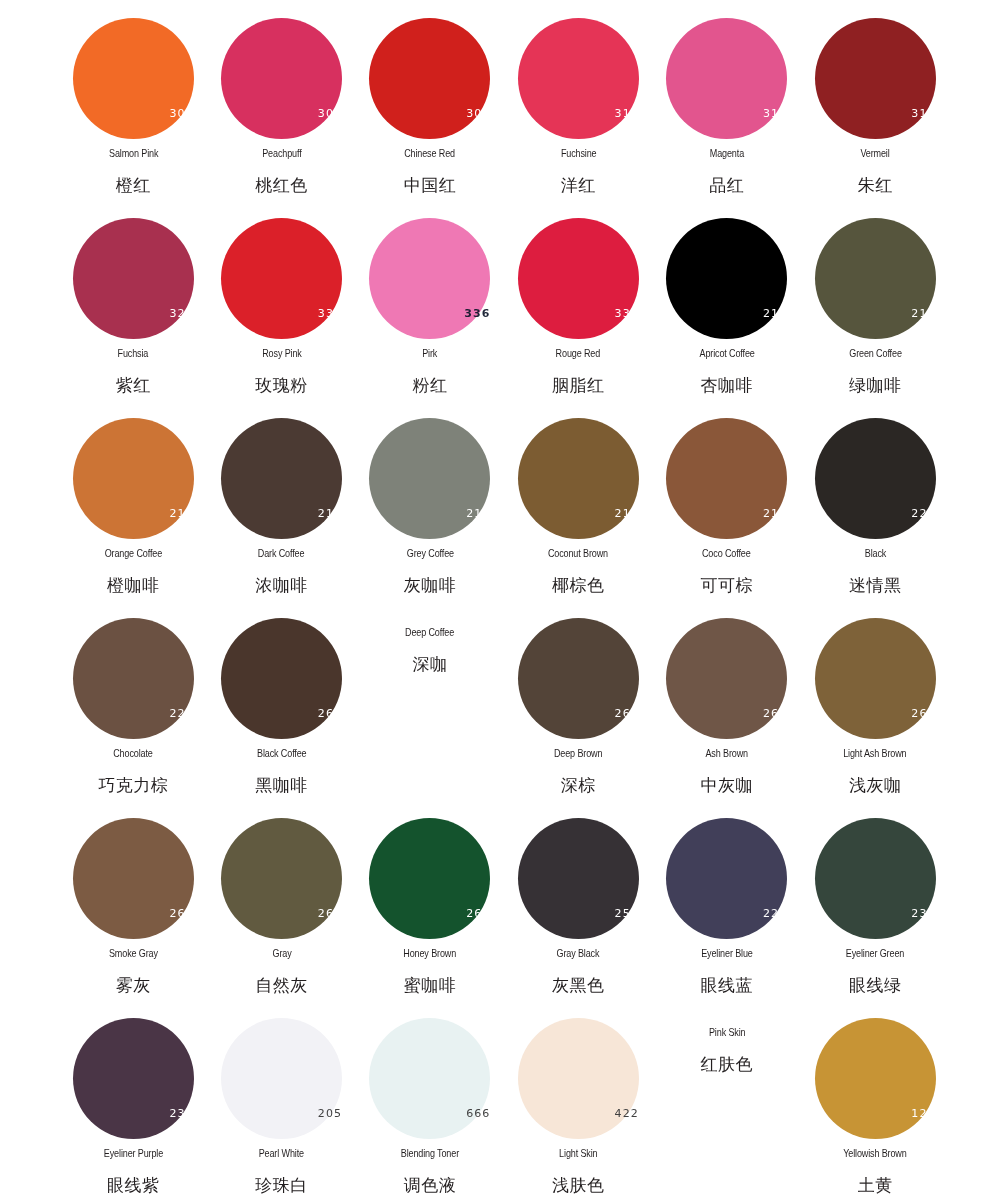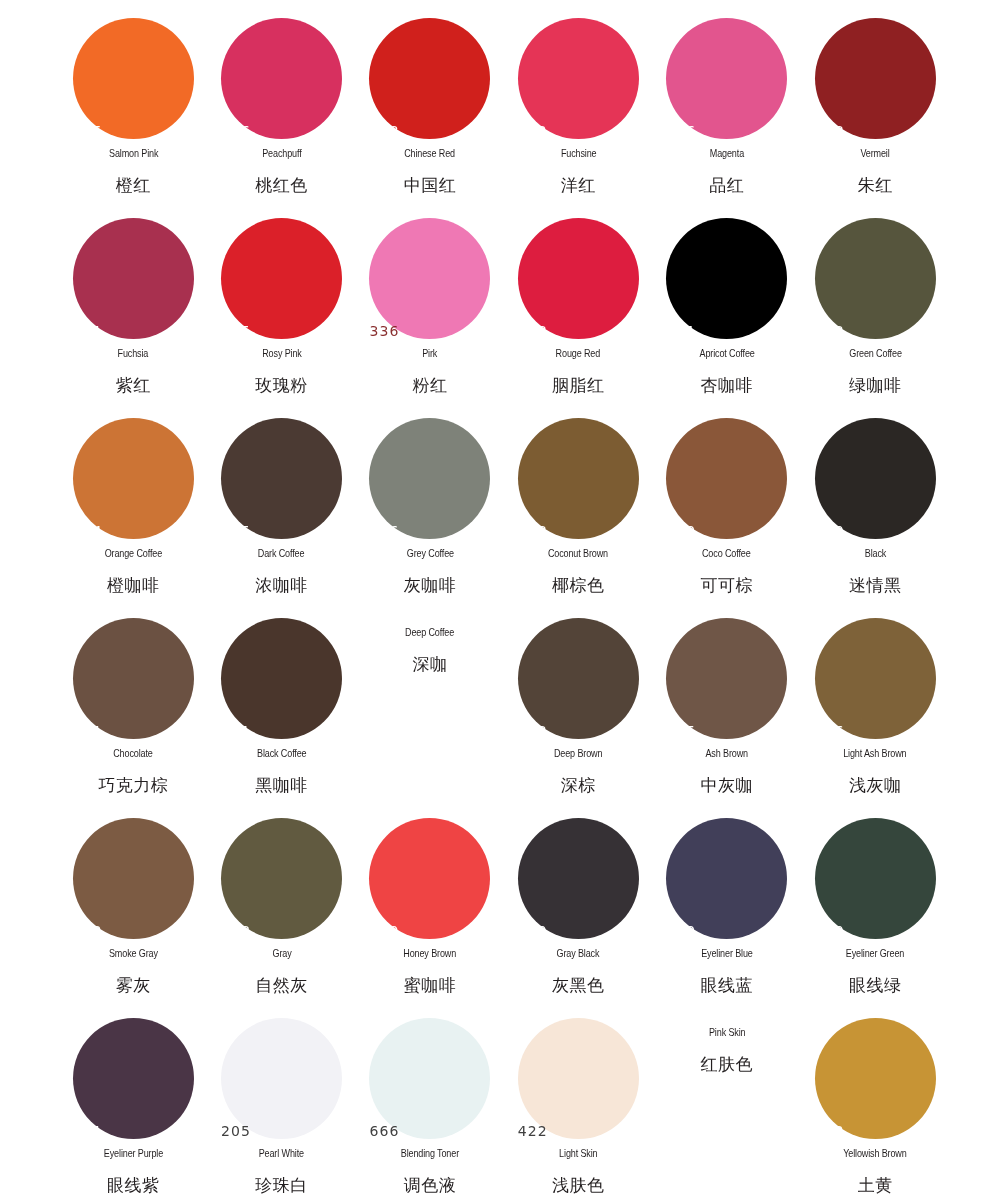--- a/index.html
+++ b/index.html
@@ -46,31 +46,31 @@
     height: 121px;
     border-radius: 50%;
     position: relative;
     flex: 0 0 auto;
   }
 
   .swatch-code {
     position: absolute;
     left: 0;
     right: 0;
-    bottom: 1px;
-    text-align: left;
-    font-size: 14px;
+    bottom: 20px;
+    text-align: right;
+    font-size: 11px;
     letter-spacing: 1.1px;
     font-family: "DejaVu Sans", "Liberation Sans", sans-serif;
     font-weight: 400;
     color: #ffffff;
     line-height: 1;
   }
   .swatch-code.dark-code { color: #404040; }
-  .swatch-code.soft-code { color: #7f1d1d; opacity: .92; }
+  .swatch-code.soft-code { color: #0f172a; opacity: .92; font-weight: bold; }
 
   .swatch-name-en {
     margin-top: 9px;
     font-size: 10.5px;
     color: #231f20;
     font-family: "Liberation Sans", sans-serif;
     letter-spacing: -0.15px;
     text-align: center;
     line-height: 1.1;
     white-space: nowrap;
@@ -261,34 +261,34 @@
         <div class="swatch-disc" title="Light Ash Brown" style="background: rgb(126, 98, 57);">
           <div class="swatch-code">266</div>
         </div>
         <div class="swatch-name-en">Light Ash Brown</div>
         <div class="swatch-name-zh">浅灰咖</div>
       </div>
     </div>
     <div class="swatch-row">
       <div class="swatch-cell">
         <div class="swatch-disc" title="Smoke Gray" style="background: rgb(124, 91, 67);">
-          <div class="swatch-code">122</div>
+          <div class="swatch-code">267</div>
         </div>
         <div class="swatch-name-en">Smoke Gray</div>
         <div class="swatch-name-zh">雾灰</div>
       </div>
       <div class="swatch-cell">
         <div class="swatch-disc" title="Gray" style="background: rgb(97, 90, 64);">
           <div class="swatch-code">268</div>
         </div>
         <div class="swatch-name-en">Gray</div>
         <div class="swatch-name-zh">自然灰</div>
       </div>
       <div class="swatch-cell">
-        <div class="swatch-disc" title="Honey Brown" style="background: #ef4444;">
+        <div class="swatch-disc" title="Honey Brown" style="background: #14532d;">
           <div class="swatch-code">269</div>
         </div>
         <div class="swatch-name-en">Honey Brown</div>
         <div class="swatch-name-zh">蜜咖啡</div>
       </div>
       <div class="swatch-cell">
         <div class="swatch-disc" title="Gray Black" style="background: rgb(54, 49, 53);">
           <div class="swatch-code">259</div>
         </div>
         <div class="swatch-name-en">Gray Black</div>
@@ -337,19 +337,19 @@
         </div>
         <div class="swatch-name-en">Light Skin</div>
         <div class="swatch-name-zh">浅肤色</div>
       </div>
       <div class="swatch-cell">
         <div class="swatch-name-en">Pink Skin</div>
         <div class="swatch-name-zh">红肤色</div>
       </div>
       <div class="swatch-cell">
         <div class="swatch-disc" title="Yellowish Brown" style="background: rgb(199, 148, 53);">
-          <div class="swatch-code">222</div>
+          <div class="swatch-code">128</div>
         </div>
         <div class="swatch-name-en">Yellowish Brown</div>
         <div class="swatch-name-zh">土黄</div>
       </div>
     </div>
   </div>
 
 </body></html>

